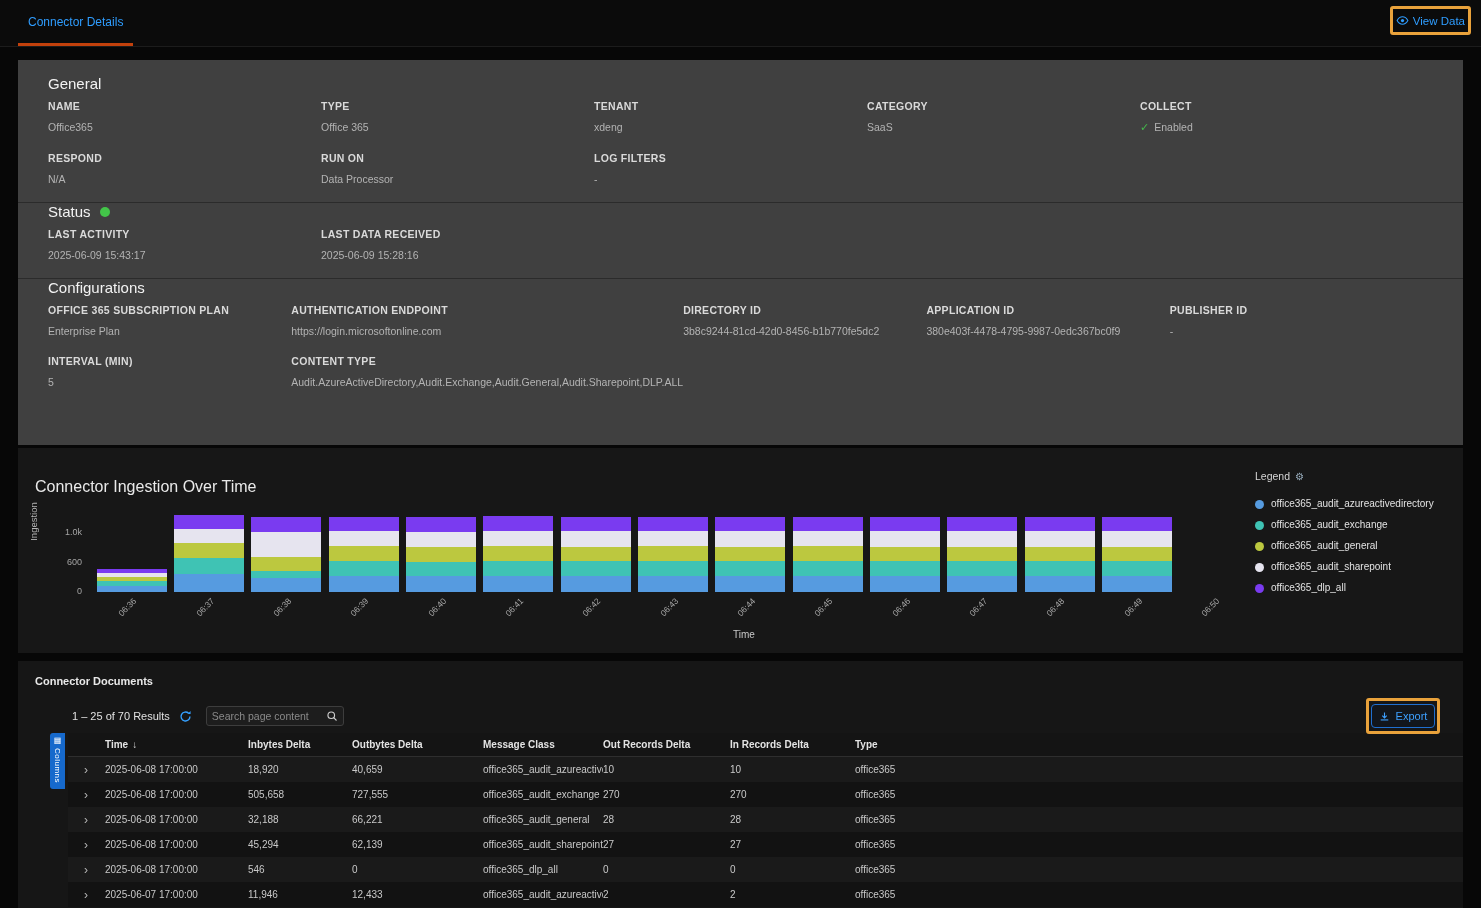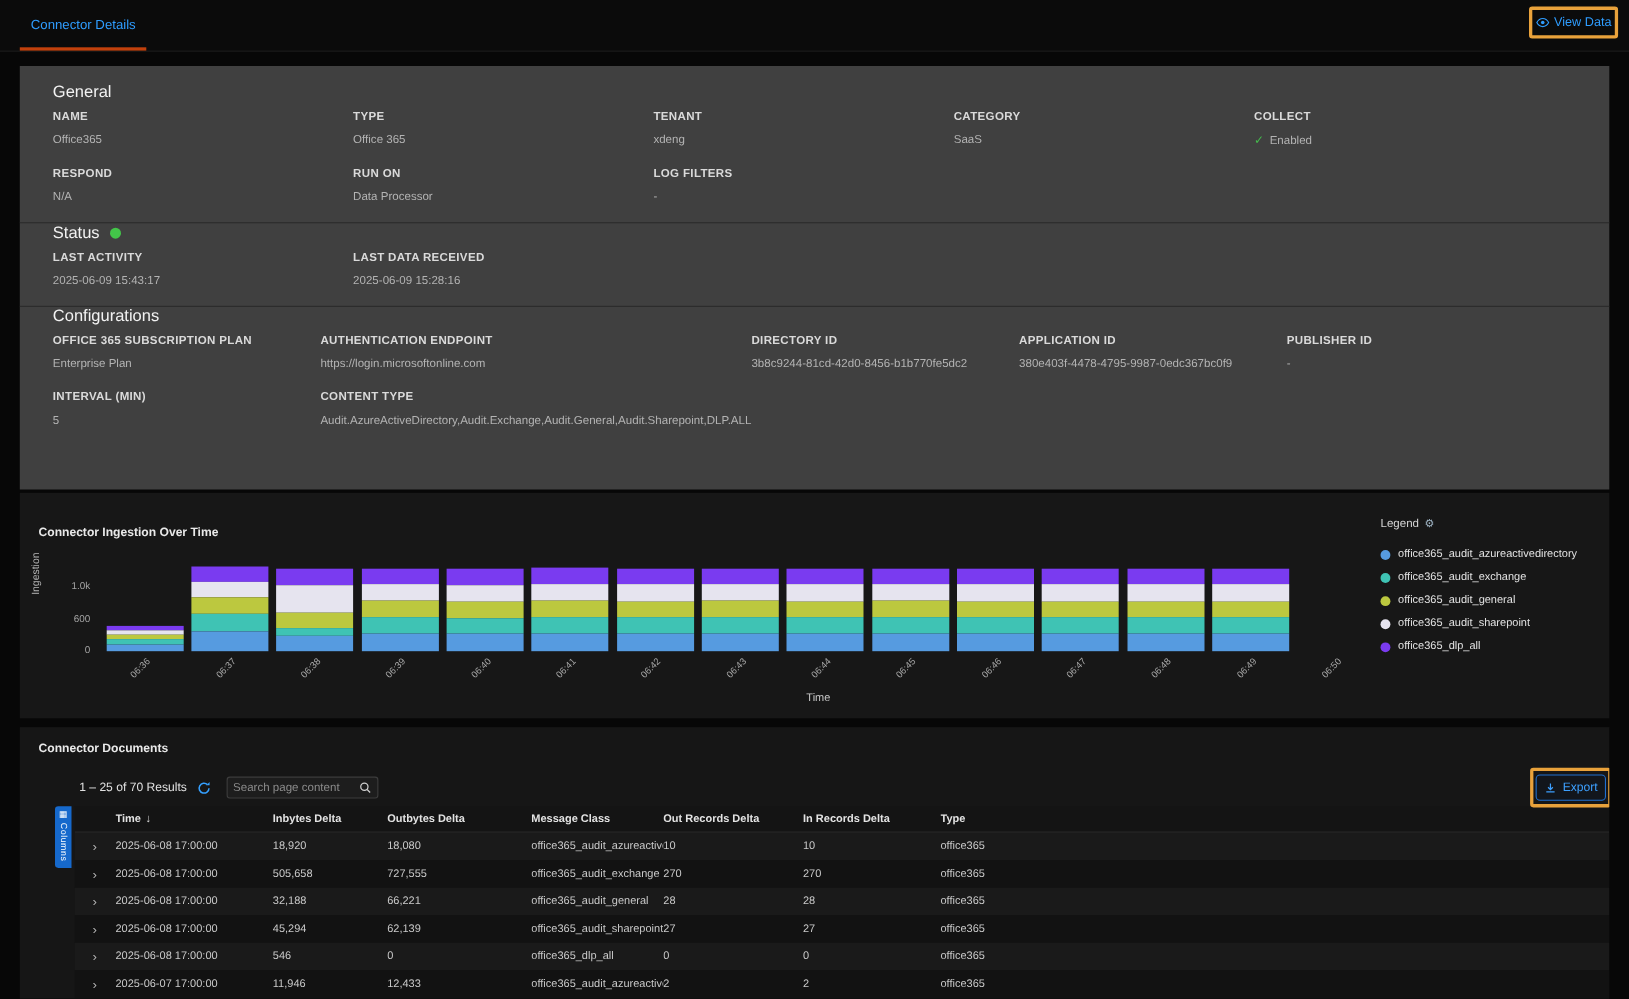--- a/index.html
+++ b/index.html
@@ -28,21 +28,21 @@
   .stitle{font-size:15px;font-weight:500;color:#f2f2f2;display:flex;align-items:center;gap:9px}
   .dot{width:10px;height:10px;border-radius:50%;background:#43c549;display:inline-block}
   .divider{border-top:1px solid #2b2b2b;margin-top:17px}
   .fields{display:grid;grid-template-columns:repeat(5,1fr);margin-top:8px;row-gap:18px;padding-right:20px}
   .field{min-height:32px}
   .flabel{font-size:10.5px;font-weight:bold;color:#dadada;letter-spacing:.3px}
   .fvalue{font-size:10.5px;color:#b3b3b3;margin-top:9px;white-space:nowrap}
   .check{color:#44b94c;margin-right:5px;font-size:11px}
 
   
-  .ctitle{position:absolute;left:17px;top:30px;font-size:11px;font-weight:bold;color:#e9e9e9}
+  .ctitle{position:absolute;left:17px;top:30px;font-size:16px;font-weight:normal;color:#e9e9e9}
   .ylab{position:absolute;left:-30px;top:68px;width:90px;text-align:center;transform:rotate(-90deg);
         font-size:9.5px;color:#b5b5b5}
   .yticks{position:absolute;left:20px;top:0;width:44px;height:205px}
   .ytick{position:absolute;right:0;font-size:9px;color:#a5a5a5}
   .plot{position:absolute;left:75px;top:34px;width:1160px;height:110px;display:flex}
   .slot{position:relative;flex:1;display:flex;align-items:flex-end;justify-content:center}
   .bar{width:70px;display:flex;flex-direction:column;justify-content:flex-end}
   .seg{width:100%}
   .xlab{position:absolute;top:114px;right:50%;width:0;height:0}
   .xlab span{position:absolute;right:0;top:0;transform:rotate(-45deg);transform-origin:100% 0;
@@ -51,21 +51,21 @@
   .legend{position:absolute;left:1237px;top:22px;width:205px}
   .ltitle{display:flex;align-items:center;gap:5px;font-size:10.5px;color:#d5d5d5}
   .gear{font-size:10px;color:#9bb0c0;cursor:pointer}
   .legend-item{display:flex;align-items:flex-end;gap:7px;height:21px;cursor:pointer}
   .legend-item:first-of-type{margin-top:6px}
   .ldot{width:9px;height:9px;border-radius:50%;flex:none}
   .llab{font-size:10px;color:#e2e2e2;white-space:nowrap}
 
   
   .dtitle{position:absolute;left:17px;top:14px;font-size:11px;font-weight:bold;color:#e9e9e9}
-  .toolbar{position:absolute;left:54px;top:42px;right:3px;height:26px;display:flex;align-items:center}
+  .toolbar{position:absolute;left:54px;top:42px;right:28px;height:26px;display:flex;align-items:center}
   .results{font-size:11px;color:#e0e0e0}
   .refresh{margin-left:9px;display:flex;align-items:center;cursor:pointer}
   .search{margin-left:14px;width:138px;height:20px;background:#1d1d1d;border:1px solid #3d3d3d;
           border-radius:3px;display:flex;align-items:center;padding:0 5px}
   .search input{flex:1;background:transparent;border:none;outline:none;color:#dddddd;
                 font-size:10.5px;font-family:inherit;min-width:0}
   .search input::placeholder{color:#8a8a8a}
   .spacer{flex:1}
   .export-wrap{position:relative;display:inline-block}
   .export{display:flex;align-items:center;justify-content:center;gap:6px;width:64px;height:24px;
@@ -462,21 +462,21 @@
         <div class="cell">Message Class</div>
         <div class="cell">Out Records Delta</div>
         <div class="cell">In Records Delta</div>
         <div class="cell">Type</div>
       </div>
     <div id="tbody">
         <div class="trow">
           <div class="cell chev">›</div>
           <div class="cell">2025-06-08 17:00:00</div>
           <div class="cell">18,920</div>
-          <div class="cell">18,080</div>
+          <div class="cell">40,659</div>
           <div class="cell">office365_audit_azureactived</div>
           <div class="cell">10</div>
           <div class="cell">10</div>
           <div class="cell">office365</div>
         </div>
         <div class="trow">
           <div class="cell chev">›</div>
           <div class="cell">2025-06-08 17:00:00</div>
           <div class="cell">505,658</div>
           <div class="cell">727,555</div>

